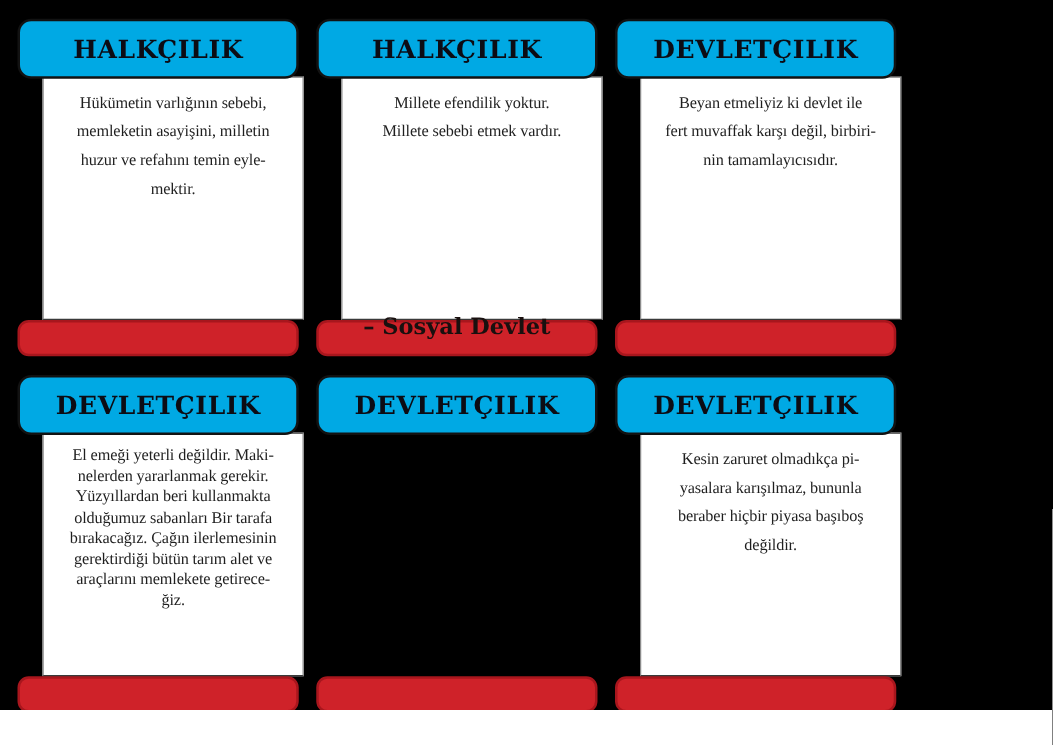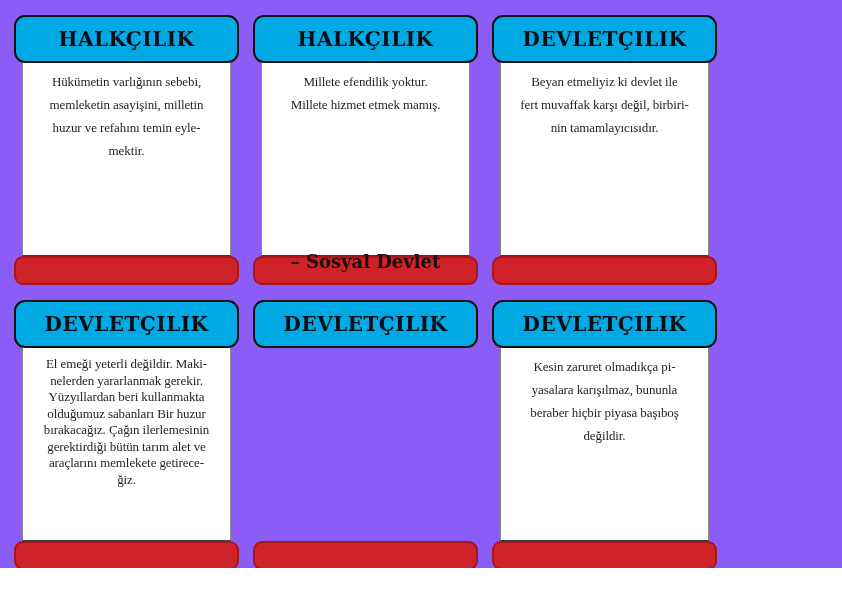--- a/index.html
+++ b/index.html
@@ -4,21 +4,21 @@
 <style>
   html, body {
     margin: 0;
     padding: 0;
     background: #ffffff;
   }
   .page {
     position: relative;
     width: 842px;
     height: 568px;
-    background: #8b5cf6;
+    background: #000000;
     font-family: "Liberation Serif", serif;
     overflow: hidden;
   }
   .card {
     position: absolute;
     width: 225px;
     height: 269px;
   }
   
   .pos-r0c0 { left: 14px;  top: 15px; }
@@ -44,21 +44,21 @@
   .card-title {
     font-family: "DejaVu Serif", serif;
     font-weight: bold;
     font-size: 20px;
     letter-spacing: 0.5px;
     color: #0c0c14;
     white-space: nowrap;
   }
   .card-body {
     position: absolute;
-    left: 8px; top: 46px;
+    left: 20px; top: 46px;
     width: 207px;
     height: 193px;
     background: #ffffff;
     border: 1px solid #8a8a8a;
     border-top-color: #3a3a3a;
     border-bottom-color: #3a3a3a;
     z-index: 1;
   }
   .card-text {
     margin: 0;
@@ -115,21 +115,21 @@
       <span class="footer-label"></span>
     </div>
   </div>
 
   <div class="card pos-r0c1">
     <div class="card-header">
       <span class="card-title">HALKÇILIK</span>
     </div>
     <div class="card-body">
       <p class="card-text">Millete efendilik yoktur.
-Millete hizmet etmek mamış.</p>
+Millete sebebi etmek vardır.</p>
     </div>
     <div class="card-footer">
       <span class="footer-label">– Sosyal Devlet</span>
     </div>
   </div>
 
   <div class="card pos-r0c2">
     <div class="card-header">
       <span class="card-title">DEVLETÇILIK</span>
     </div>
@@ -144,21 +144,21 @@
   </div>
 
   <div class="card dense pos-r1c0">
     <div class="card-header">
       <span class="card-title">DEVLETÇILIK</span>
     </div>
     <div class="card-body">
       <p class="card-text">El emeği yeterli değildir. Maki-
 nelerden yararlanmak gerekir.
 Yüzyıllardan beri kullanmakta
-olduğumuz sabanları Bir huzur
+olduğumuz sabanları Bir tarafa
 bırakacağız. Çağın ilerlemesinin
 gerektirdiği bütün tarım alet ve
 araçlarını memlekete getirece-
 ğiz.</p>
     </div>
     <div class="card-footer">
       <span class="footer-label"></span>
     </div>
   </div>
 

